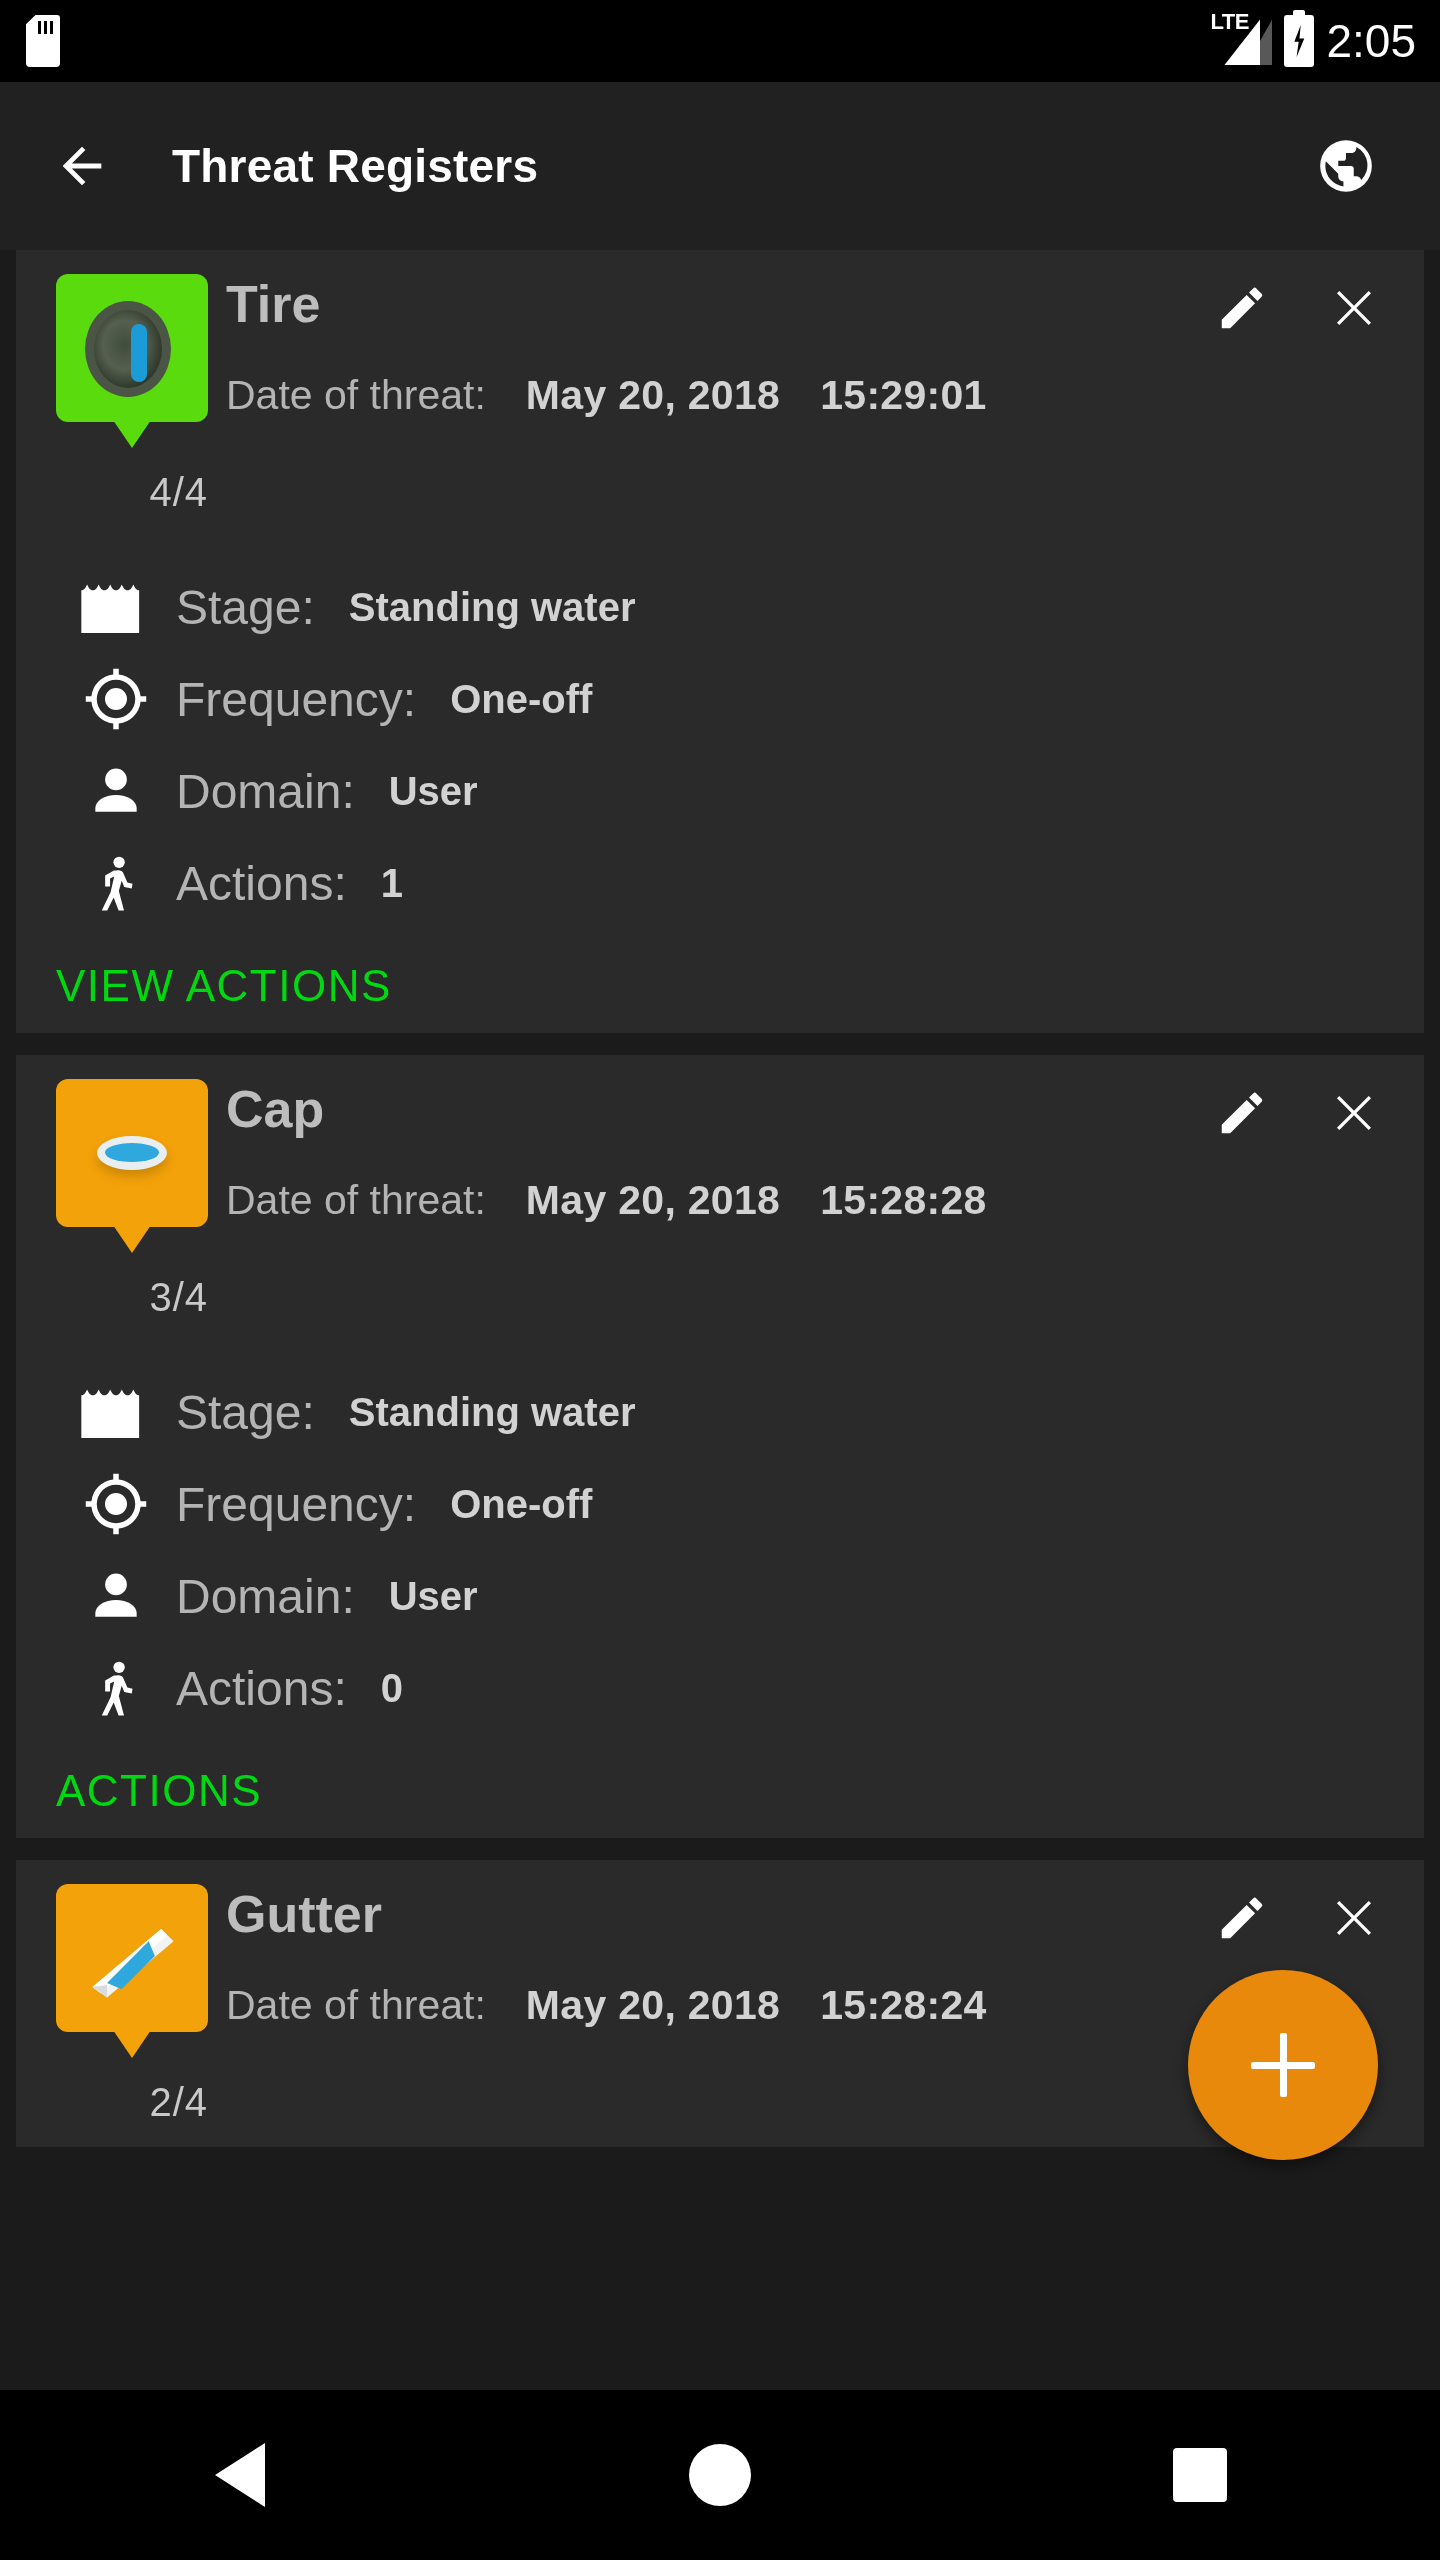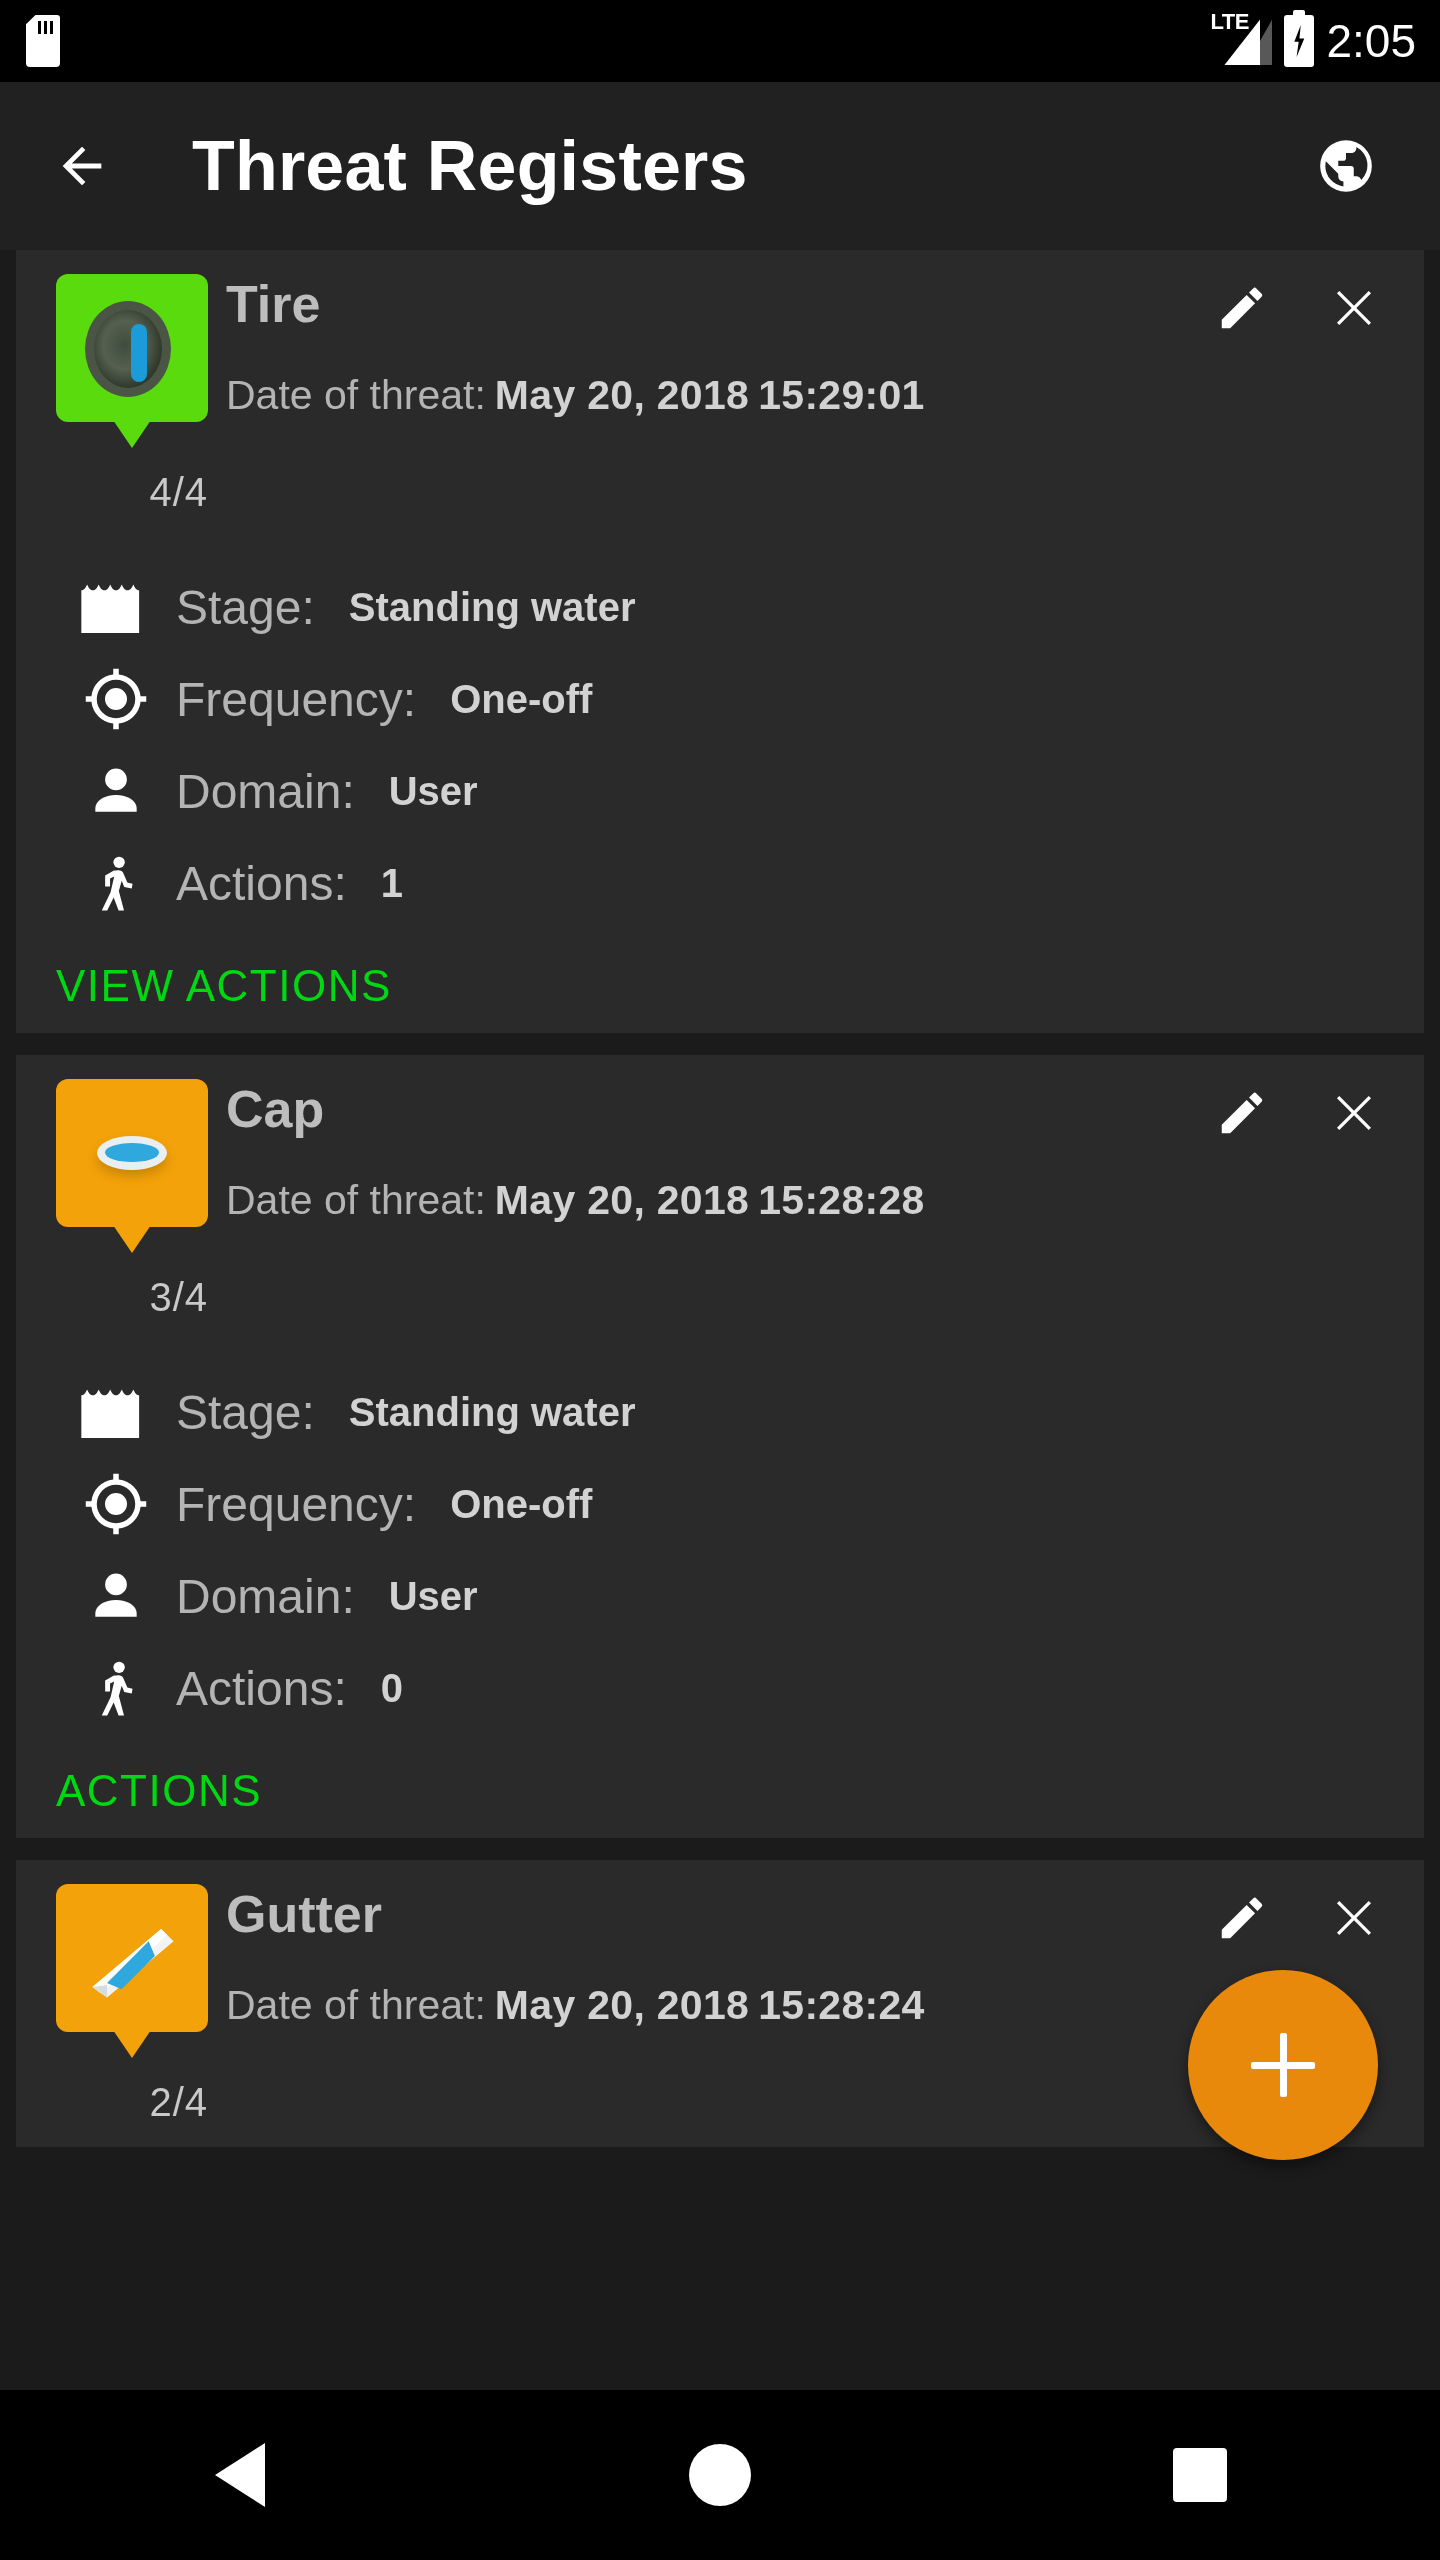--- a/index.html
+++ b/index.html
@@ -63,21 +63,21 @@
     height:168px; background:#212121;
     display:flex; align-items:center; padding:0 34px;
     position:relative;
   }
   .back-btn {
     width:96px; height:96px; display:flex; align-items:center; justify-content:center;
     cursor:pointer;
   }
   .arrow-svg { width:58px; height:58px; }
   .appbar-title {
-    font-size:70px; font-weight:bold; color:#fff; margin-left:62px;
+    font-size:46px; font-weight:bold; color:#fff; margin-left:42px;
     letter-spacing:0.2px;
   }
   .globe-btn {
     position:absolute; right:46px; top:50%; transform:translateY(-50%);
     width:96px; height:96px; display:flex; align-items:center; justify-content:center;
     cursor:pointer;
   }
 
   
   .content {
@@ -107,21 +107,21 @@
   .pin-count {
     margin-top:48px; font-size:40px; color:#c9c9c9; text-align:right;
     width:152px; letter-spacing:1px;
   }
 
   .head-text { flex:1; padding-top:4px; }
   .card-title {
     font-size:52px; font-weight:bold; color:#bdbdbd; line-height:1;
     margin-bottom:42px;
   }
-  .date-row { display:flex; align-items:baseline; gap:9px; }
+  .date-row { display:flex; align-items:baseline; gap:40px; }
   .date-label { font-size:41px; color:#b4b4b4; font-weight:normal; }
   .date-value { font-size:41px; color:#d2d2d2; font-weight:bold; letter-spacing:0.3px; }
   .date-time { font-size:41px; color:#d2d2d2; font-weight:bold; letter-spacing:0.3px; }
 
   .card-actions-icons {
     position:absolute; right:40px; top:28px; display:flex; gap:52px; align-items:center;
   }
   .icon-btn { width:60px; height:60px; display:flex; align-items:center; justify-content:center; cursor:pointer; }
 
   .detail-list { margin-top:46px; padding-left:40px; }

